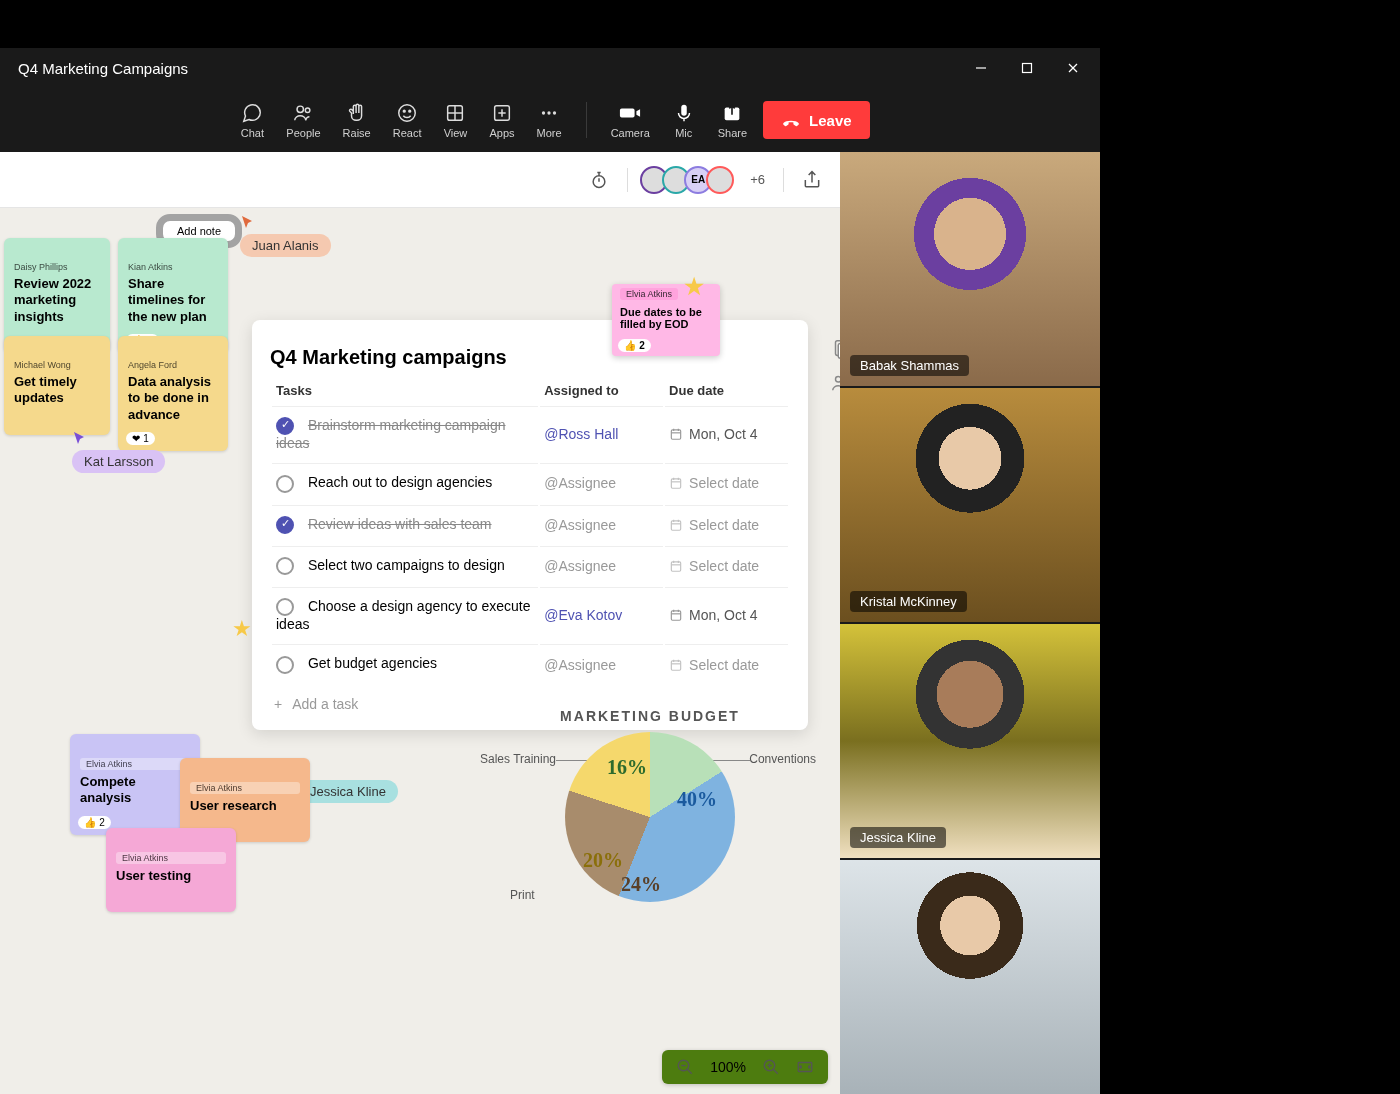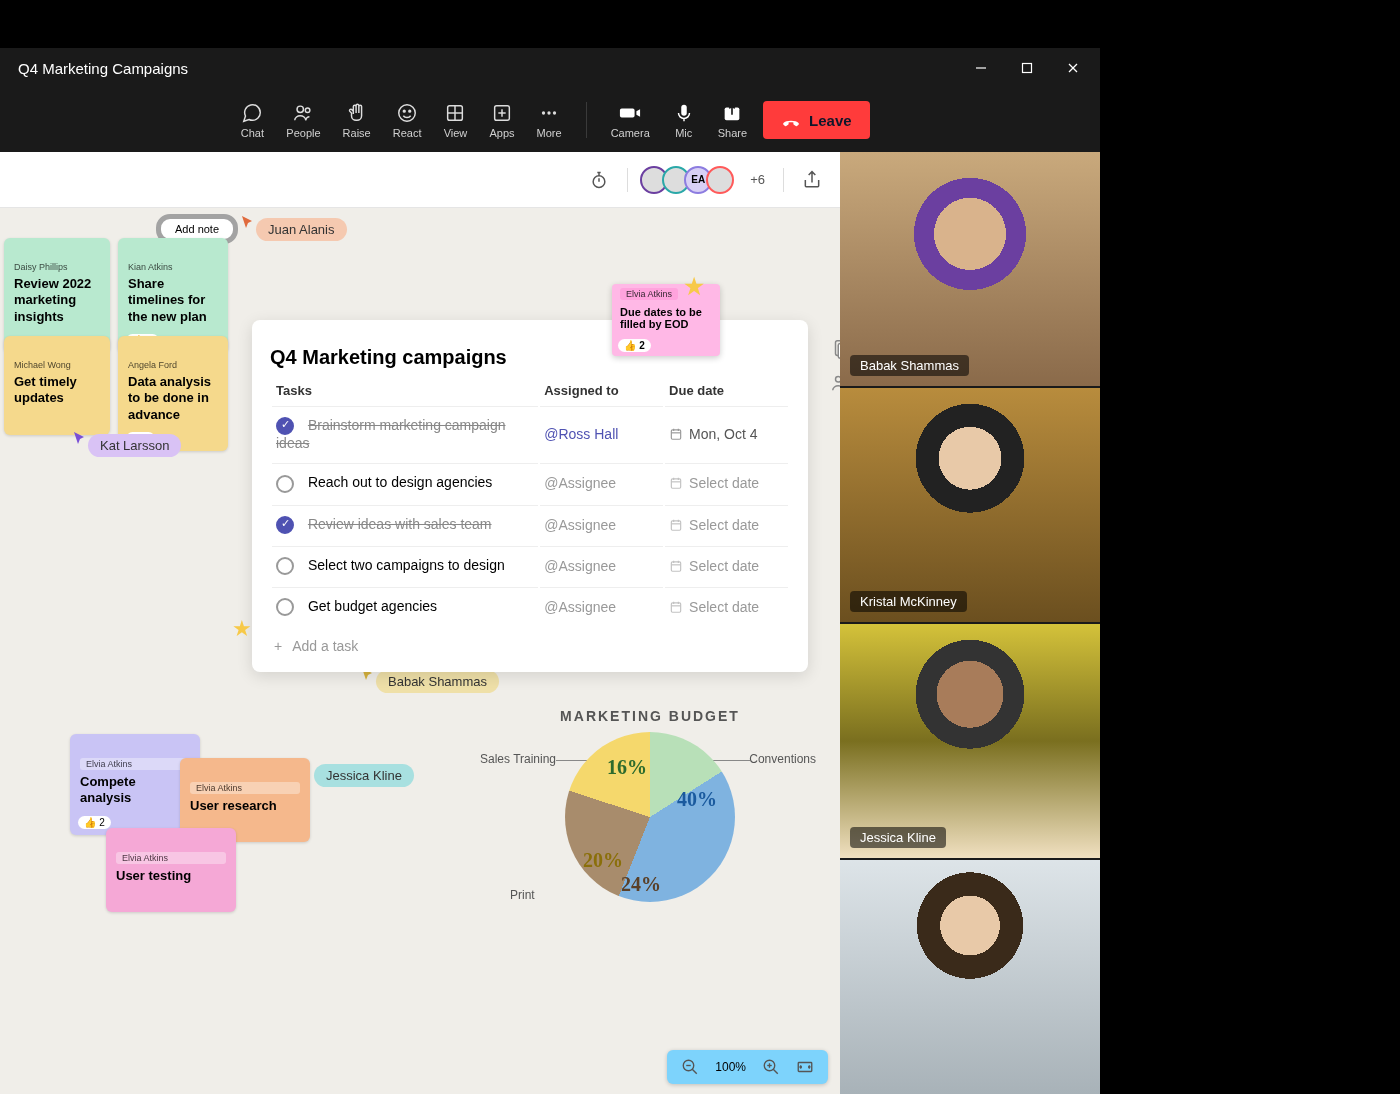--- a/index.html
+++ b/index.html
@@ -11,42 +11,42 @@
   .titlebar .title { font-size: 15px; font-weight: 400; }
   .win-controls { display: flex; }
   .win-btn { width: 46px; height: 40px; display: flex; align-items: center; justify-content: center; color: #fff; cursor: pointer; }
   .win-btn svg { width: 14px; height: 14px; }
   
   .meeting-bar { height: 64px; background: #1a1a1a; display: flex; align-items: center; justify-content: center; gap: 6px; padding: 0 12px; }
   .tool-group { display: flex; gap: 2px; }
   .tool-btn { display: flex; flex-direction: column; align-items: center; justify-content: center; padding: 4px 10px; color: #d0d0d0; cursor: pointer; font-size: 11px; gap: 2px; border-radius: 4px; }
   .tool-btn .tool-ico { width: 24px; height: 24px; display:flex; align-items:center; justify-content:center; }
   .divider { width: 1px; height: 36px; background: #3a3a3a; margin: 0 8px; }
-  .leave-btn { background: #ff3b3b; color: #0f172a; border-radius: 4px; height: 38px; padding: 0 18px; display:flex; align-items:center; gap:8px; font-weight:600; font-size:15px; cursor:pointer; }
+  .leave-btn { background: #ff3b3b; color: #ffffff; border-radius: 4px; height: 38px; padding: 0 18px; display:flex; align-items:center; gap:8px; font-weight:600; font-size:15px; cursor:pointer; }
   .leave-btn svg { width: 20px; height: 20px; }
   
   .body-row { display: flex; height: calc(100% - 104px); }
   .canvas-pane { flex: 1; background: #f0eee9; position: relative; overflow: hidden; }
   .video-pane { width: 260px; background: #1a1a1a; display:flex; flex-direction:column; gap:2px; }
   
   .canvas-hdr { height: 56px; background: #fff; display:flex; align-items:center; justify-content:flex-end; padding: 0 18px; gap:10px; border-bottom:1px solid #e5e5e5; }
   .avatars { display:flex; align-items:center; }
   .av { width:28px; height:28px; border-radius:50%; border:2px solid; margin-left:-6px; display:flex; align-items:center; justify-content:center; font-size:10px; font-weight:600; background:#ddd; }
   .more-count { font-size:13px; color:#555; margin-left:6px; }
   .hdr-ico { width:20px; height:20px; color:#555; cursor:pointer; }
   .hdr-sep { width:1px; height:24px; background:#ddd; margin:0 8px; }
   
   .wb { position:absolute; inset:56px 0 0 0; }
-  .addnote-btn { position:absolute; top:6px; left:156px; background:#fff; border:5px solid #a3a3a3; border-radius:14px; padding:4px 14px; font-size:11px; cursor:pointer; }
+  .addnote-btn { position:absolute; top:6px; left:156px; background:#fff; border:7px solid #a3a3a3; border-radius:14px; padding:4px 14px; font-size:11px; cursor:pointer; }
   .note { position:absolute; border-radius:6px; padding:24px 10px 28px 10px; font-size:12px; box-shadow:0 1px 3px rgba(0,0,0,.15); }
   .note .author { font-size:9px; opacity:.7; display:block; margin-bottom:4px; }
   .note .txt { font-weight:700; font-size:13px; line-height:1.25; }
   .note .reaction { position:absolute; bottom:6px; left:8px; background:#fff; border-radius:10px; padding:1px 6px; font-size:10px; display:flex; align-items:center; gap:2px; }
   
-  .cursor { position:absolute; display:flex; flex-direction:row; align-items:flex-start; }
+  .cursor { position:absolute; display:flex; flex-direction:column; align-items:flex-start; }
   .cursor .ptr { width:16px; height:16px; }
   .cursor .label { margin-top:4px; border-radius:14px; padding:4px 12px; font-size:13px; font-weight:500; }
   
   .loop-card { position:absolute; left:252px; top:112px; width:556px; background:#fff; border-radius:8px; box-shadow:0 4px 16px rgba(0,0,0,.12); padding:16px 18px 8px; }
   .loop-hdr { display:flex; align-items:center; justify-content:space-between; font-size:12px; }
   .loop-hdr .left { display:flex; align-items:center; gap:8px; color:#4f52b2; font-weight:600; }
   .loop-logo { width:16px; height:16px; }
   .mini-av { width:20px; height:20px; border-radius:50%; border:2px solid; margin-left:-4px; display:inline-block; background:#ccc; }
   .loop-title { font-size:20px; font-weight:600; margin:10px 0 6px; }
   .tbl { width:100%; font-size:14px; }
@@ -75,21 +75,21 @@
   .task-star { position:absolute; left:232px; top:408px; color:#f7c948; font-size:22px; }
   
   .chart { position:absolute; left:490px; top:500px; width:320px; text-align:center; }
   .chart .title { font-size:14px; letter-spacing:2px; font-weight:600; color:#555; }
   .pie { width:170px; height:170px; border-radius:50%; margin:8px auto 0; position:relative;
          background: conic-gradient(#b8e0b8 0 57.6deg, #7fb3e0 57.6deg 201.6deg, #a88c6c 201.6deg 288deg, #f5d86c 288deg 360deg); }
   .pie-label { position:absolute; font-size:20px; font-family: 'Comic Sans MS', cursive; font-weight:700; }
   .chart-lbl { position:absolute; font-size:12px; color:#555; }
   .chart-line { position:absolute; height:1px; background:#888; }
   
-  .zoom-bar { position:absolute; right:12px; bottom:10px; background:#7dd3fc; border-radius:6px; box-shadow:0 1px 4px rgba(0,0,0,.2); display:flex; align-items:center; gap:16px; padding:8px 14px; font-size:12px; }
+  .zoom-bar { position:absolute; right:12px; bottom:10px; background:#4d7c0f; border-radius:6px; box-shadow:0 1px 4px rgba(0,0,0,.2); display:flex; align-items:center; gap:16px; padding:8px 14px; font-size:14px; }
   .zoom-ico { width:18px; height:18px; color:#555; cursor:pointer; }
   
   .vtile { position:relative; flex:1; min-height:0; background:#333; overflow:hidden; }
   .vtile .placeholder { width:100%; height:100%; display:block; }
   .vtile .name-tag { position:absolute; left:10px; bottom:10px; background:rgba(0,0,0,.55); color:#fff; font-size:13px; padding:3px 10px; border-radius:4px; }
   
   .ph1 { background: radial-gradient(circle at 50% 35%, #d9b38c 0 18%, #6b3fa0 18% 28%, transparent 28%), linear-gradient(#c9a97c,#8a6a4a); }
   .ph2 { background: radial-gradient(circle at 50% 30%, #e8c9a8 0 15%, #222 15% 26%, transparent 26%), linear-gradient(#b88c3d,#6b4f1f); }
   .ph3 { background: radial-gradient(circle at 50% 30%, #a87c5a 0 16%, #333 16% 26%, transparent 26%), linear-gradient(#d4c23a,#7a6f1f,#f0e0c0); }
   .ph4 { background: radial-gradient(circle at 50% 28%, #e8c9a8 0 14%, #3a2a1a 14% 25%, transparent 25%), linear-gradient(#dde4e8,#a8b2b8); }
@@ -368,20 +368,35 @@
                           <rect x="4" y="5" width="16" height="16" rx="2"></rect>
                           <line x1="4" y1="10" x2="20" y2="10"></line>
                           <line x1="8" y1="3" x2="8" y2="7"></line>
                           <line x1="16" y1="3" x2="16" y2="7"></line>
                         </svg>
         Select date</span>
                     </td>
                   </tr>
                   <tr>
     <td><span class="chk "></span>
+        <span class="">Choose a design agency to execute ideas</span></td>
+    <td><span class="assignee-link">@Eva Kotov</span></td>
+    <td>
+                      <span class="date-cell ">
+        <svg class="cal-ico" viewBox="0 0 24 24" fill="none" stroke="currentColor" stroke-width="2">
+                          <rect x="4" y="5" width="16" height="16" rx="2"></rect>
+                          <line x1="4" y1="10" x2="20" y2="10"></line>
+                          <line x1="8" y1="3" x2="8" y2="7"></line>
+                          <line x1="16" y1="3" x2="16" y2="7"></line>
+                        </svg>
+        Mon, Oct 4</span>
+                    </td>
+                  </tr>
+                  <tr>
+    <td><span class="chk "></span>
         <span class="">Get budget agencies</span></td>
     <td><span class="assignee-ph">@Assignee</span></td>
     <td>
                       <span class="date-cell date-ph">
         <svg class="cal-ico" viewBox="0 0 24 24" fill="none" stroke="currentColor" stroke-width="2">
                           <rect x="4" y="5" width="16" height="16" rx="2"></rect>
                           <line x1="4" y1="10" x2="20" y2="10"></line>
                           <line x1="8" y1="3" x2="8" y2="7"></line>
                           <line x1="16" y1="3" x2="16" y2="7"></line>
                         </svg>

